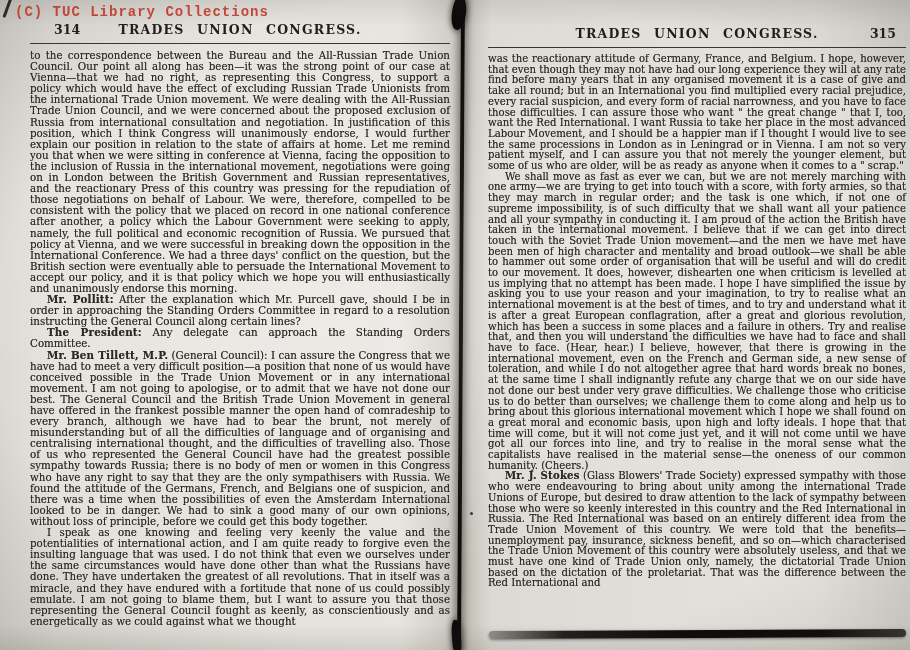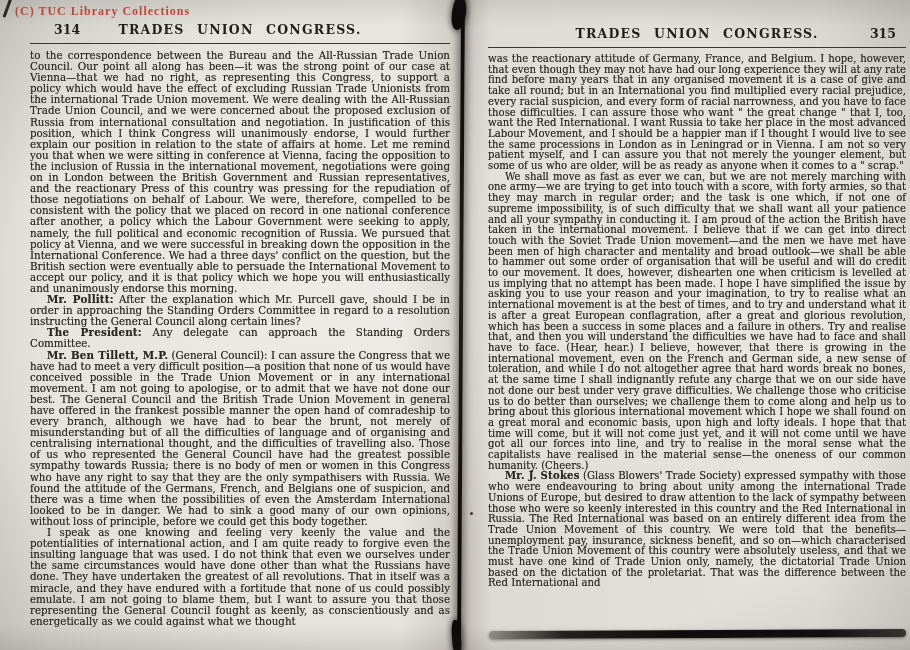--- a/index.html
+++ b/index.html
@@ -18,22 +18,22 @@
     color: #2c2822;
   }
   .vignette {
     position: absolute; inset: 0; pointer-events: none; z-index: 6;
     background:
       linear-gradient(180deg, rgba(60,55,48,0.10) 0%, rgba(60,55,48,0) 4%, rgba(60,55,48,0) 96%, rgba(60,55,48,0.12) 100%),
       radial-gradient(ellipse at 50% 50%, rgba(0,0,0,0) 72%, rgba(55,50,44,0.14) 100%);
   }
   .watermark {
     position: absolute; left: 15px; top: 4px; z-index: 9;
-    font-family: Liberation Serif, serif;
-    font-size: 12px; font-weight: bold; letter-spacing: 1px;
+    font-family: Liberation Mono, monospace;
+    font-size: 14px; font-weight: bold; letter-spacing: 1px;
     color: #c23a2c; opacity: 0.92;
   }
   .page { position: absolute; top: 0; height: 650px; z-index: 2; }
   .page-left  { left: 30px;  width: 420px; }
   .page-right { left: 488px; width: 418px; }
 
   .page-header { position: relative; height: 16px; }
   .page-left  .page-header { margin-top: 22px; }
   .page-right .page-header { margin-top: 26px; }
   .running-title {

